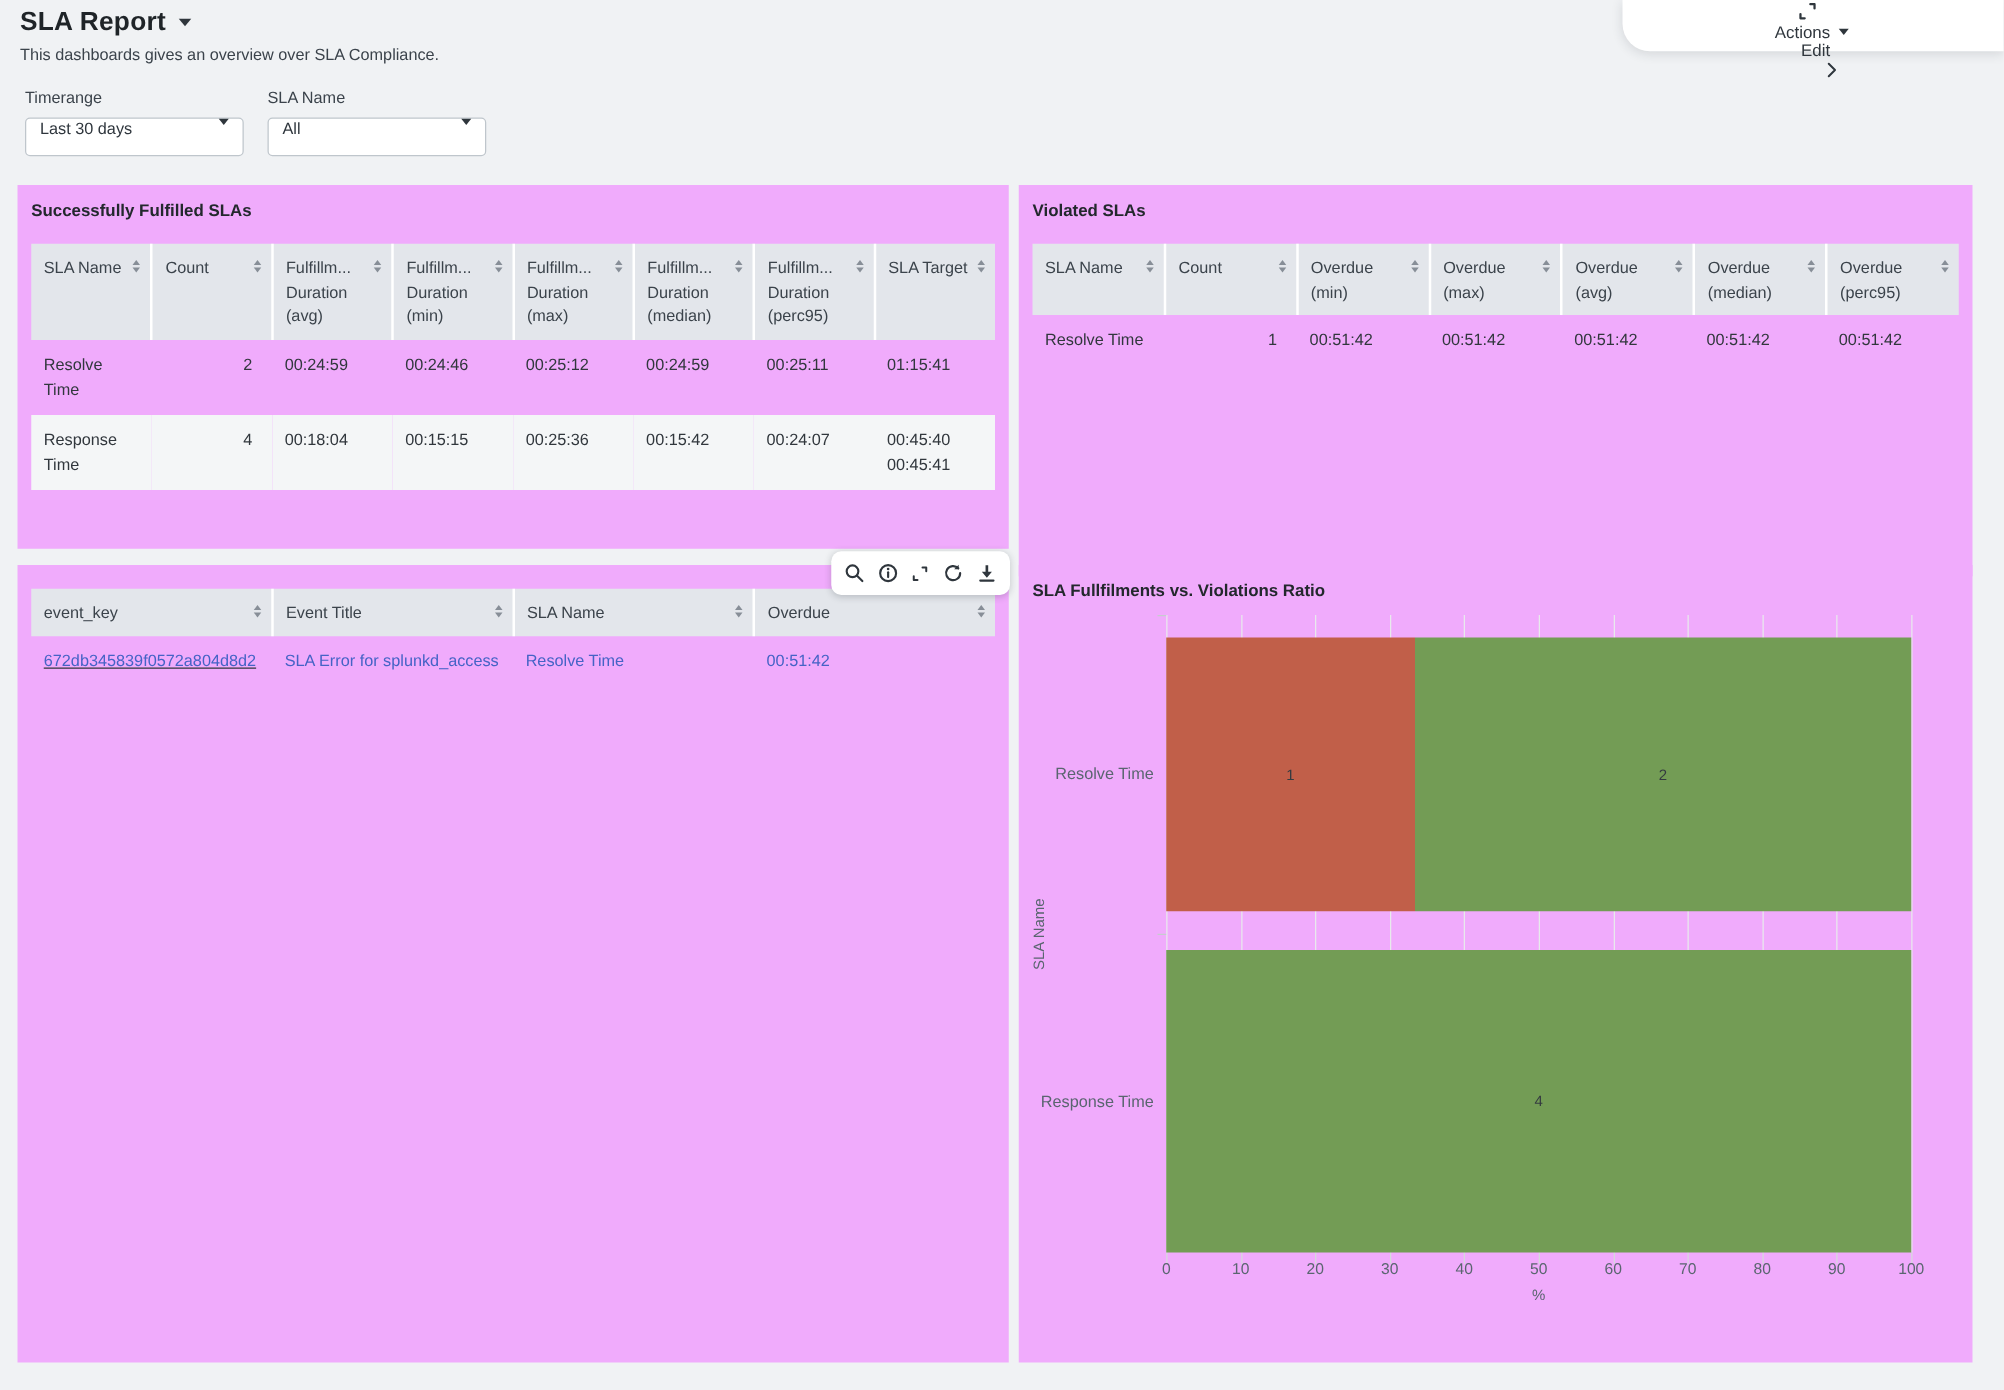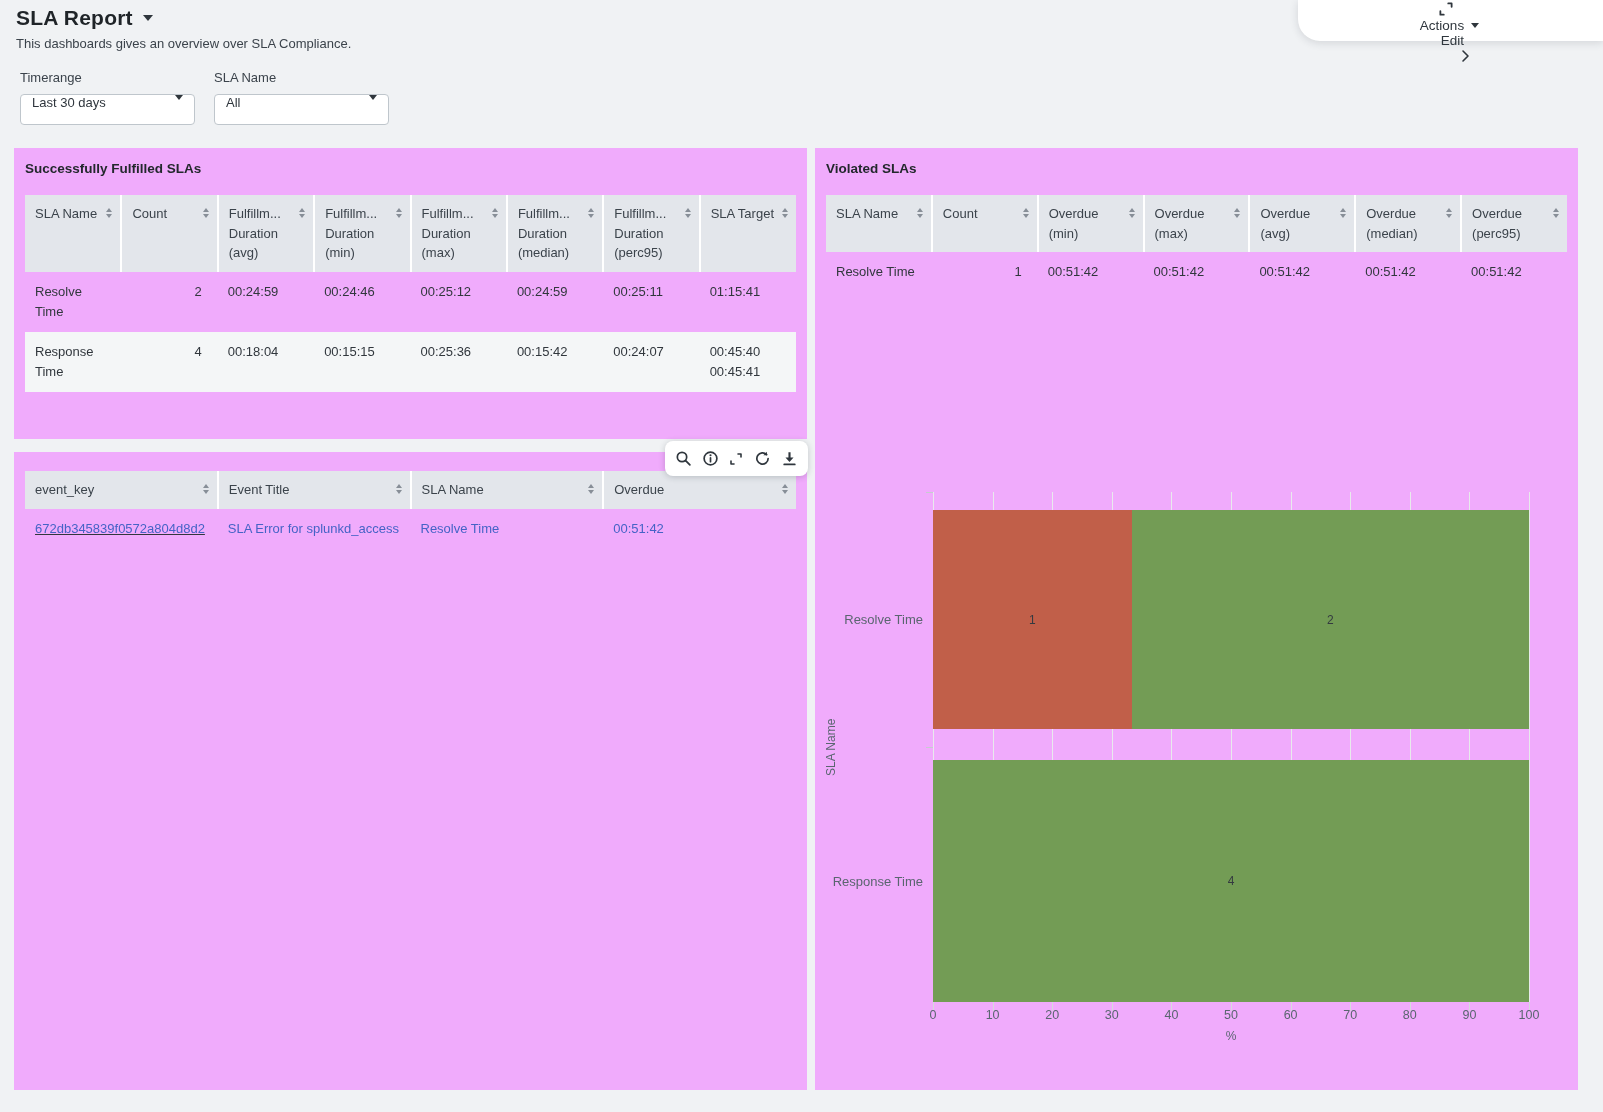--- a/index.html
+++ b/index.html
@@ -432,20 +432,21 @@
   </span>
   <span class="mi">
     <svg width="17" height="17" viewBox="0 0 16 16">
       <path d="M7 2h2v5h2.8L8 11.4 4.2 7H7z" fill="#2f363d"></path>
       <path class="icon-stroke" d="M3 13.6h10"></path>
     </svg>
   </span>
 </div>
 
 <div class="panel panel-p4">
+  <div class="panel-title">SLA Fullfilments vs. Violations Ratio</div>
   <div class="chart-area">
     <div class="ylabel">SLA Name</div>
     <div class="cat-labels">
         <div class="cat-label c0">Resolve Time</div>
         <div class="cat-label c1">Response Time</div>
       </div>
     <div class="plot">
         <div class="gridline" style="left: 0%;"></div>
         <div class="tickmark" style="left: 0%;"></div>
         <div class="gridline" style="left: 10%;"></div>

